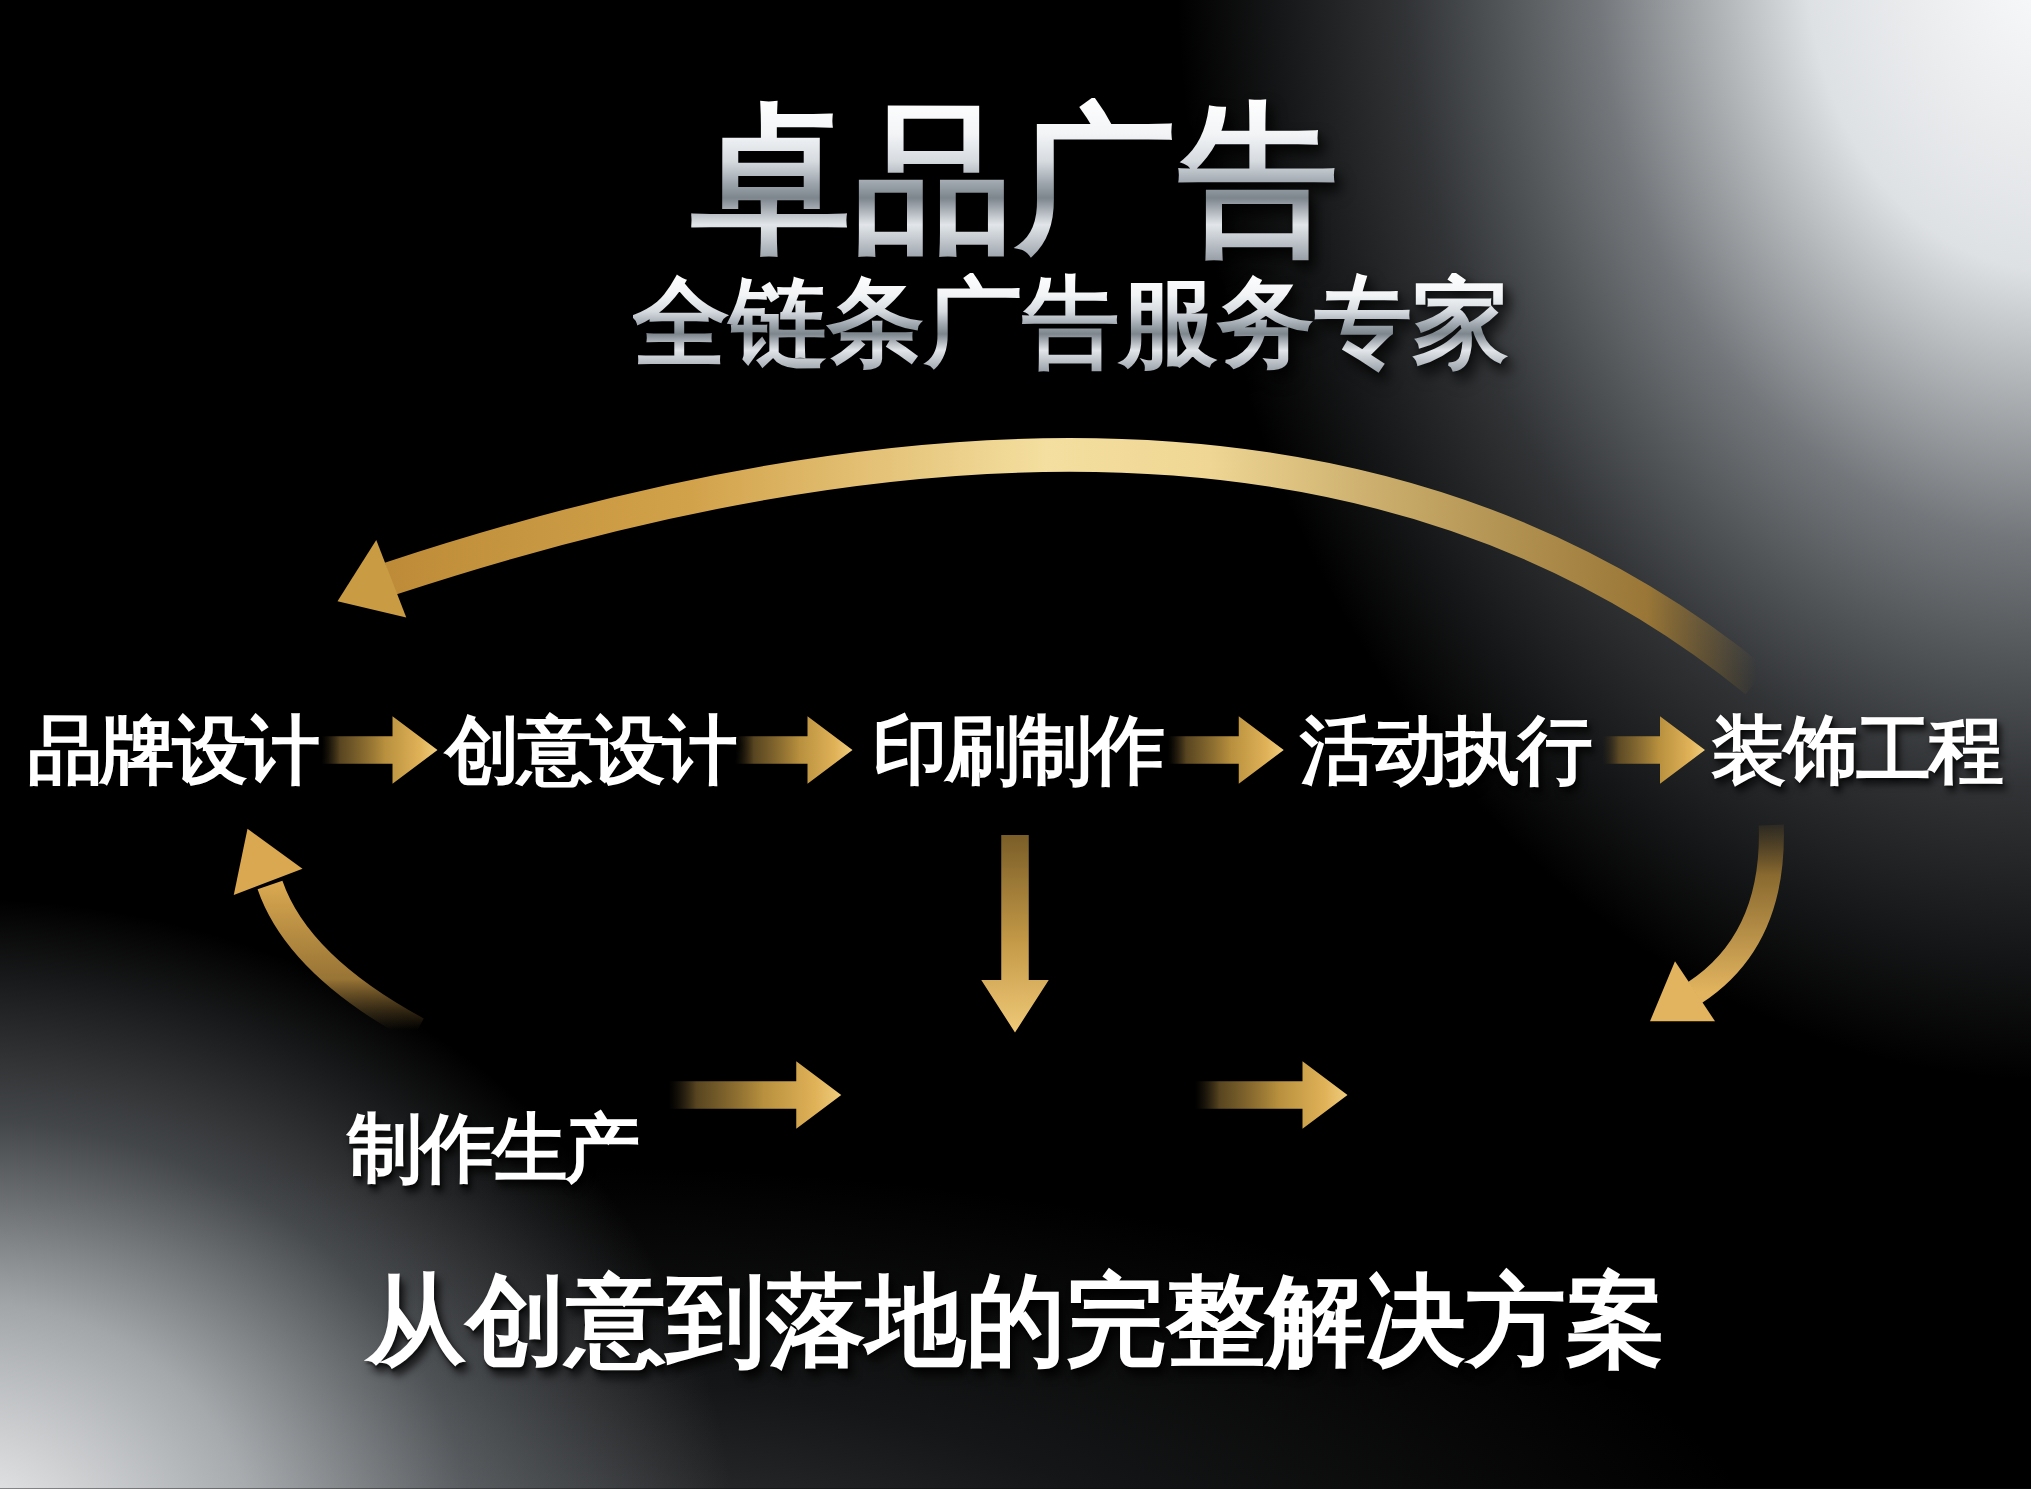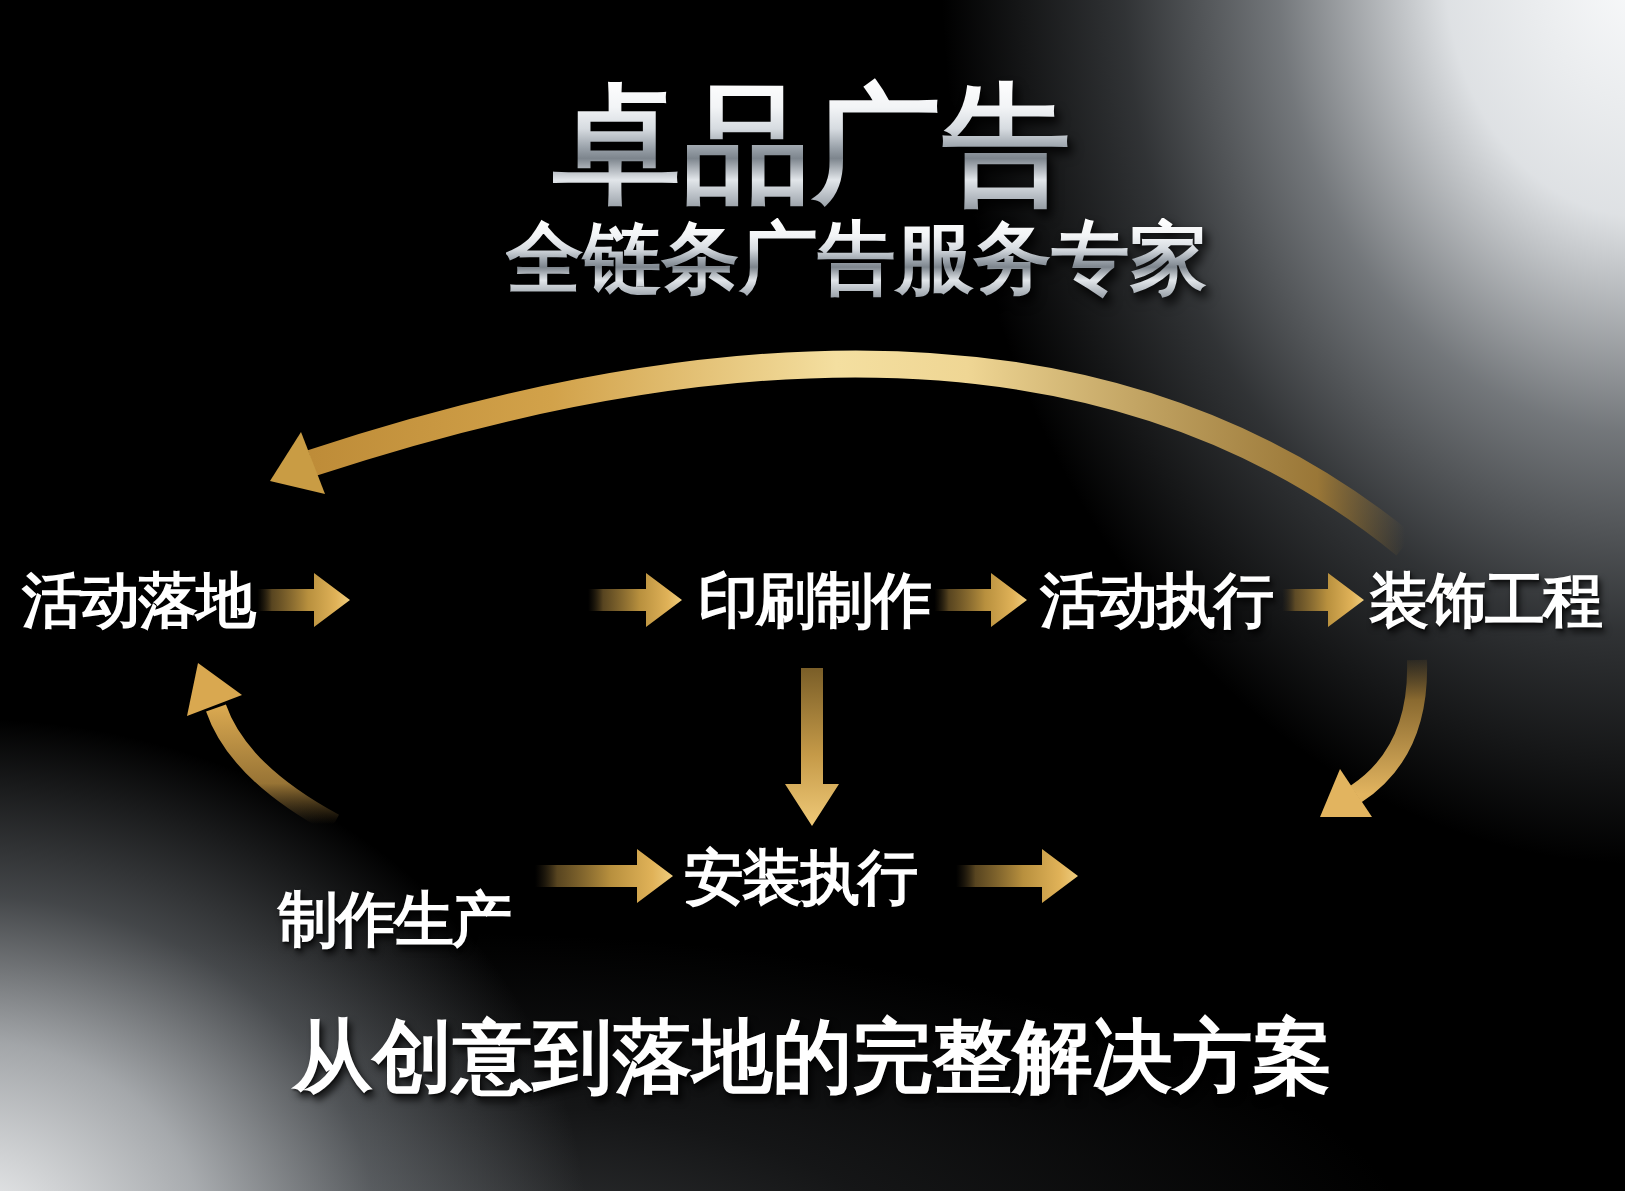--- a/index.html
+++ b/index.html
@@ -113,23 +113,23 @@
       <path d="M 334 824 Q 238 772 216 708" fill="none" stroke="url(#gUp)" stroke-width="21"></path>
       <polygon points="198,663 242,695 187,716" fill="#d9a850"></polygon>
     </g>
 
     <g>
       <path d="M 1417 660 Q 1420 752 1356 794" fill="none" stroke="url(#gDown)" stroke-width="20"></path>
       <polygon points="1320,817 1340,769 1372,817" fill="#e2b45f"></polygon>
     </g>
   </svg>
 
-  <div class="node" style="left:138px;top:601px">活动落地</div>
+  <div class="node" style="left:138px;top:601px">品牌设计</div>
+  <div class="node" style="left:472px;top:601px">创意设计</div>
   <div class="node" style="left:814px;top:601px">印刷制作</div>
   <div class="node" style="left:1156px;top:601px">活动执行</div>
   <div class="node" style="left:1485px;top:601px">装饰工程</div>
 
   <div class="node" style="left:394px;top:920px">制作生产</div>
-  <div class="node" style="left:800px;top:878px">安装执行</div>
 
   <div class="tagline">从创意到落地的完整解决方案</div>
 
 </div>
 
 </body></html>

